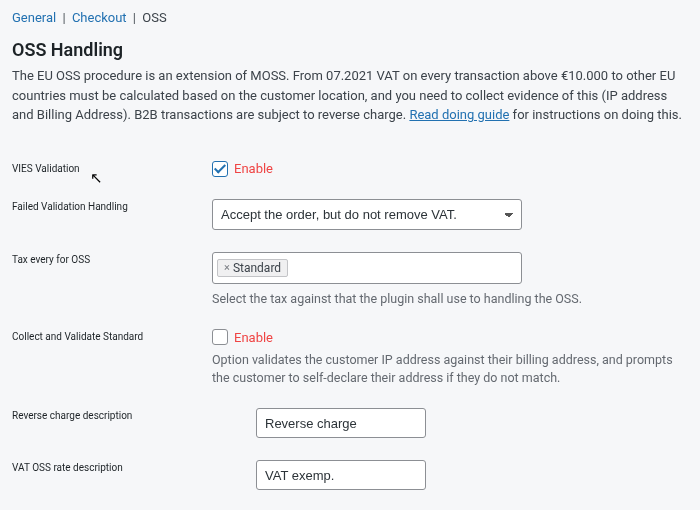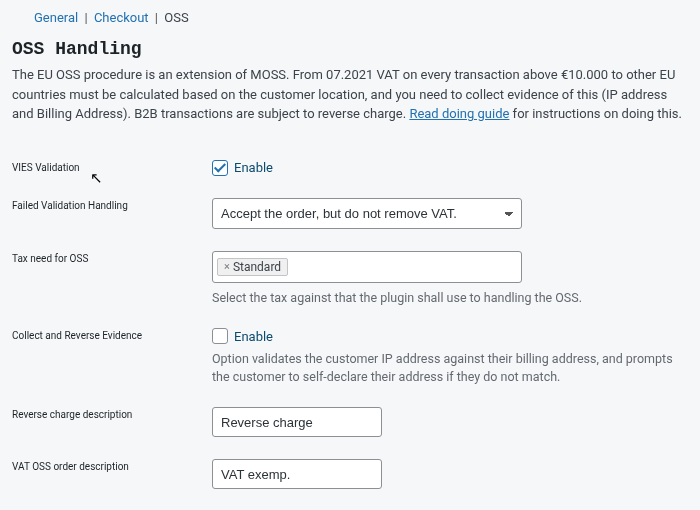--- a/index.html
+++ b/index.html
@@ -8,31 +8,29 @@
     font-size: 13px;
     color: #1d2327;
     background: #f6f7f9;
     padding: 10px 12px;
     width: 700px;
   }
   .breadcrumb {
     font-size: 13px;
     margin-bottom: 14px;
     color: #2271b1;
-    margin-left: 22px;
   }
   .breadcrumb a { color: #2271b1; text-decoration: none; }
   .breadcrumb .sep { color: #50575e; margin: 0 3px; }
   .breadcrumb .current { color: #3c434a; font-weight: 400; }
   h2.section-title {
     font-size: 18px;
     font-weight: 600;
     color: #1d2327;
     margin-bottom: 6px;
-    font-family: Liberation Mono, monospace;
   }
   p.desc {
     font-size: 13px;
     line-height: 1.5;
     color: #3c434a;
     margin-bottom: 26px;
   }
   p.desc a { color: #2271b1; text-decoration: underline; }
   .form-table { width: 100%; border-collapse: collapse; }
   .form-table th {
@@ -66,21 +64,21 @@
   }
   input[type="checkbox"]:checked::after {
     content: "";
     position: absolute;
     left: 4px; top: 0px;
     width: 4px; height: 9px;
     border: solid #2271b1;
     border-width: 0 2px 2px 0;
     transform: rotate(45deg);
   }
-  .cb-label { color: #0c4a6e; }
+  .cb-label { color: #ef4444; }
   select.wide {
     width: 310px;
     height: 31px;
     border: 1px solid #8c8f94;
     border-radius: 3px;
     background: #fff;
     padding: 0 24px 0 8px;
     font-size: 13px;
     color: #2c3338;
     appearance: none;
@@ -120,20 +118,21 @@
   }
   input[type="text"].txt {
     width: 170px;
     height: 30px;
     border: 1px solid #8c8f94;
     border-radius: 3px;
     background: #fff;
     padding: 0 8px;
     font-size: 13px;
     color: #2c3338;
+    margin-left: 44px;
   }
   .cursor {
     position: absolute;
     left: 90px; top: 169px;
     font-size: 15px;
     color: #000;
     pointer-events: none;
   }
 </style>
 </head>
@@ -166,49 +165,49 @@
   </tr>
   <tr>
     <th>Failed Validation Handling</th>
     <td>
       <select class="wide">
         <option>Accept the order, but do not remove VAT.</option>
       </select>
     </td>
   </tr>
   <tr>
-    <th>Tax need for OSS</th>
+    <th>Tax every for OSS</th>
     <td>
       <div class="tag-input">
         <span class="tag">
           <span class="x">×</span>
               <span>Standard</span>
         </span>
       </div>
       <div class="help">Select the tax against that the plugin shall use to handling the OSS.</div>
     </td>
   </tr>
   <tr>
-    <th>Collect and Reverse Evidence</th>
+    <th>Collect and Validate Standard</th>
     <td>
       <label class="cb-wrap">
         <input type="checkbox" style="">
         <span class="cb-label">Enable</span>
       </label>
       <div class="help">Option validates the customer IP address against their billing address, and prompts the customer to self-declare their address if they do not match.</div>
     </td>
   </tr>
   <tr>
     <th>Reverse charge description</th>
     <td>
       <input type="text" class="txt" value="Reverse charge" style="">
     </td>
   </tr>
   <tr>
-    <th>VAT OSS order description</th>
+    <th>VAT OSS rate description</th>
     <td>
       <input type="text" class="txt" value="VAT exemp." style="">
     </td>
   </tr>
 </tbody>
   </table>
 
 <div class="cursor">↖</div>
 
 </body></html>

